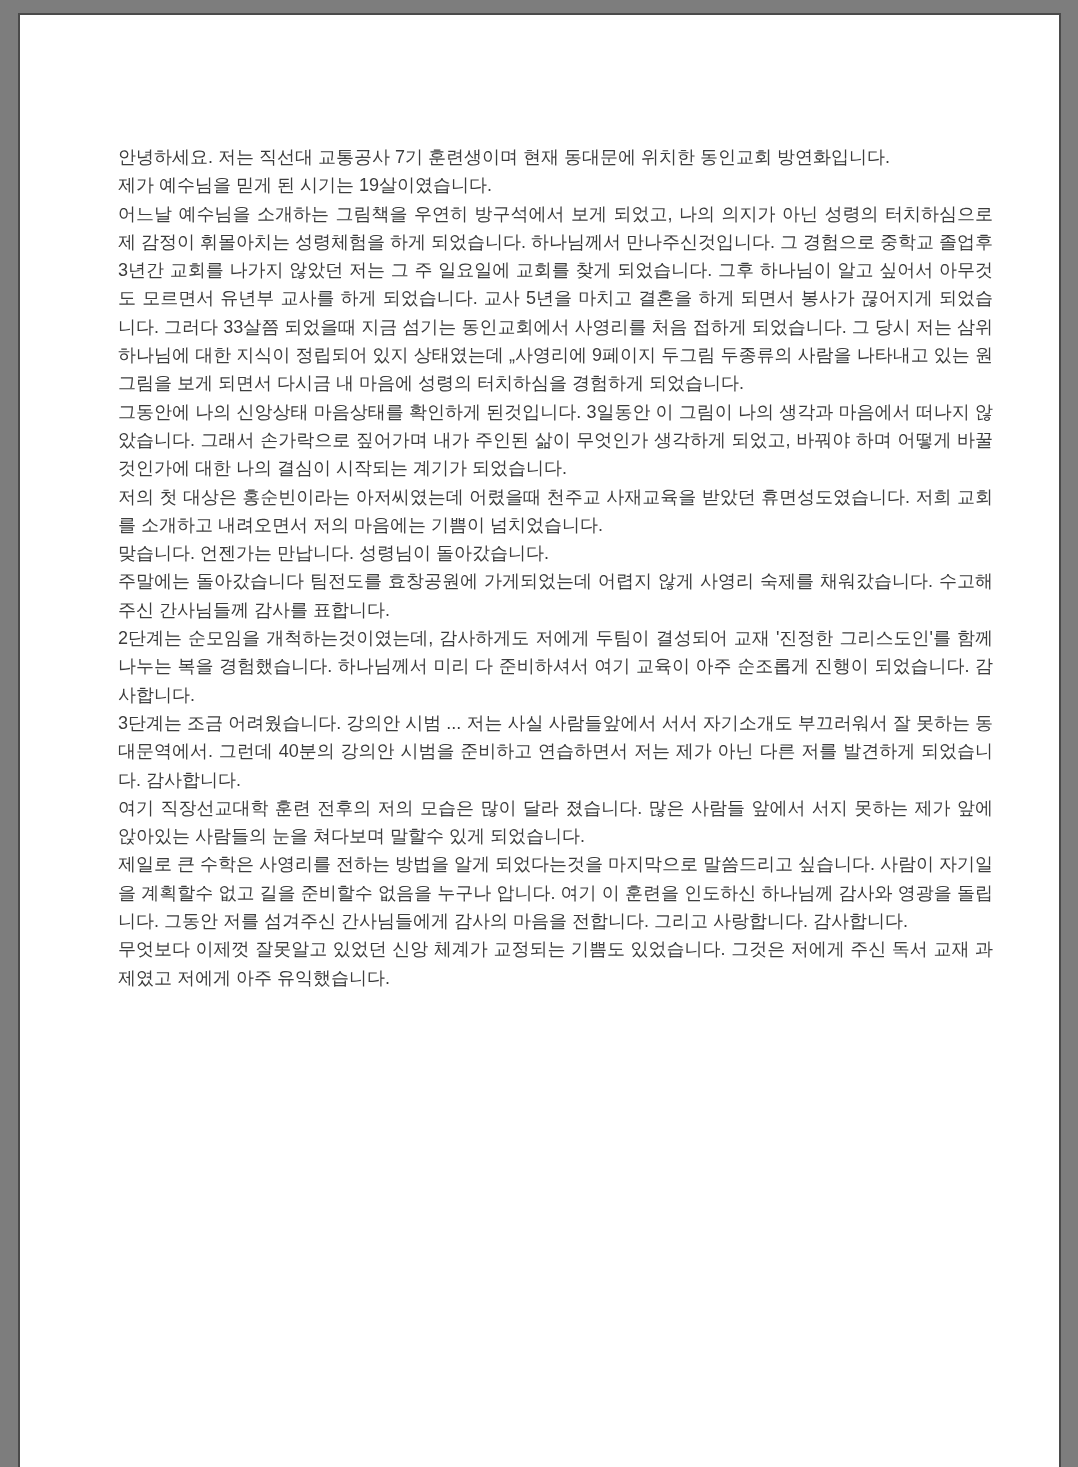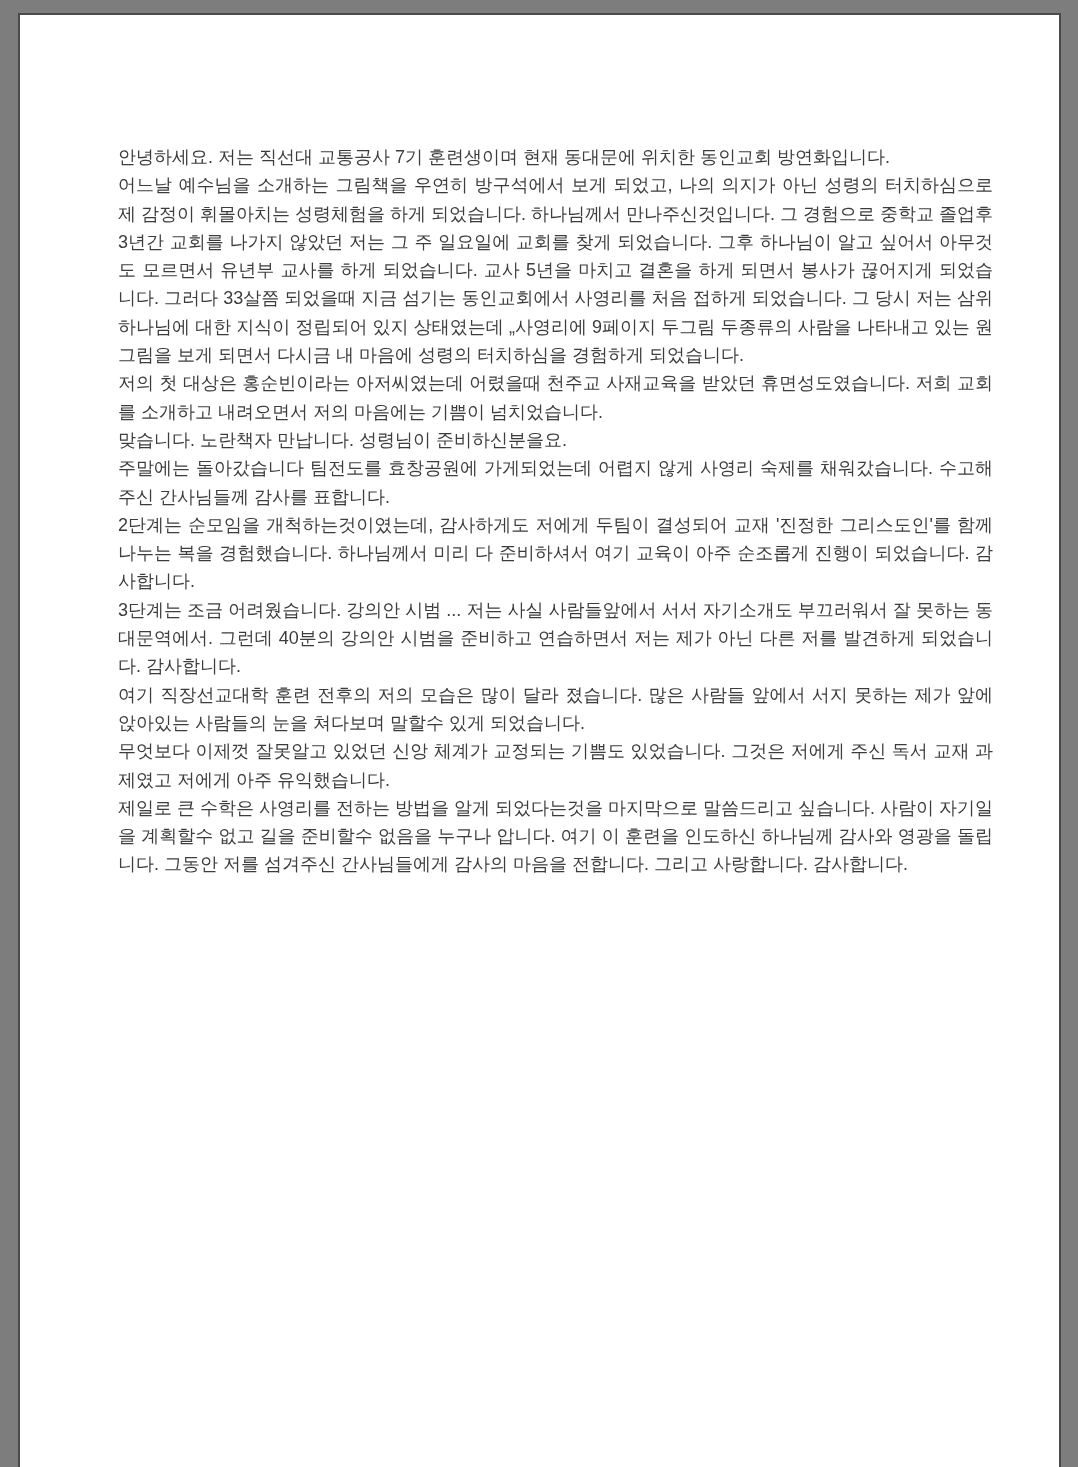--- a/index.html
+++ b/index.html
@@ -39,24 +39,26 @@
     text-align: justify;
   }
 </style>
 </head>
 <body>
 
 <div class="viewport">
   <div class="page">
     <div class="page-content">
         <p>안녕하세요. 저는 직선대 교통공사 7기 훈련생이며 현재 동대문에 위치한 동인교회 방연화입니다.</p>
+        <p>제가 예수님을 믿게 된 시기는 19살이였습니다.</p>
         <p>어느날 예수님을 소개하는 그림책을 우연히 방구석에서 보게 되었고, 나의 의지가 아닌 성령의 터치하심으로  제 감정이 휘몰아치는 성령체험을 하게 되었습니다. 하나님께서 만나주신것입니다. 그 경험으로 중학교 졸업후 3년간 교회를 나가지 않았던 저는 그 주 일요일에 교회를 찾게 되었습니다. 그후 하나님이 알고 싶어서 아무것도 모르면서 유년부 교사를 하게 되었습니다.  교사 5년을 마치고 결혼을 하게 되면서 봉사가 끊어지게 되었습니다. 그러다 33살쯤 되었을때 지금 섬기는 동인교회에서 사영리를 처음 접하게 되었습니다. 그 당시 저는 삼위하나님에 대한 지식이 정립되어 있지 상태였는데 „사영리에 9페이지 두그림 두종류의 사람을 나타내고 있는 원그림을 보게 되면서 다시금 내 마음에 성령의 터치하심을 경험하게 되었습니다.</p>
+        <p>그동안에 나의 신앙상태 마음상태를 확인하게 된것입니다. 3일동안 이 그림이 나의 생각과 마음에서 떠나지 않았습니다. 그래서 손가락으로 짚어가며 내가 주인된 삶이 무엇인가 생각하게 되었고, 바꿔야 하며 어떻게 바꿀것인가에 대한 나의 결심이 시작되는 계기가 되었습니다.</p>
         <p>저의 첫 대상은 홍순빈이라는 아저씨였는데 어렸을때 천주교 사재교육을 받았던 휴면성도였습니다. 저희 교회를 소개하고 내려오면서 저의 마음에는 기쁨이 넘치었습니다.</p>
-        <p>맞습니다. 노란책자 만납니다. 성령님이 준비하신분을요.</p>
+        <p>맞습니다. 언젠가는 만납니다. 성령님이 돌아갔습니다.</p>
         <p>주말에는 돌아갔습니다 팀전도를 효창공원에 가게되었는데 어렵지 않게 사영리 숙제를 채워갔습니다. 수고해 주신 간사님들께 감사를 표합니다.</p>
         <p>2단계는 순모임을 개척하는것이였는데, 감사하게도 저에게 두팀이 결성되어 교재 '진정한 그리스도인'를 함께 나누는 복을 경험했습니다. 하나님께서 미리 다 준비하셔서 여기 교육이 아주 순조롭게 진행이 되었습니다. 감사합니다.</p>
         <p>3단계는 조금 어려웠습니다. 강의안 시범 ... 저는 사실 사람들앞에서 서서 자기소개도 부끄러워서 잘 못하는 동대문역에서. 그런데 40분의 강의안 시범을 준비하고 연습하면서 저는 제가 아닌 다른 저를 발견하게 되었습니다. 감사합니다.</p>
         <p>여기 직장선교대학 훈련 전후의 저의 모습은 많이 달라 졌습니다. 많은 사람들 앞에서 서지 못하는 제가 앞에 앉아있는 사람들의 눈을 쳐다보며 말할수 있게 되었습니다.</p>
+        <p>제일로 큰 수학은 사영리를 전하는 방법을 알게 되었다는것을 마지막으로 말씀드리고 싶습니다. 사람이 자기일을 계획할수 없고 길을 준비할수 없음을 누구나 압니다. 여기 이 훈련을 인도하신 하나님께 감사와 영광을 돌립니다. 그동안 저를 섬겨주신 간사님들에게 감사의 마음을 전합니다. 그리고 사랑합니다. 감사합니다.</p>
         <p>무엇보다 이제껏 잘못알고 있었던 신앙 체계가 교정되는 기쁨도 있었습니다. 그것은 저에게 주신 독서 교재 과제였고 저에게 아주 유익했습니다.</p>
-        <p>제일로 큰 수학은 사영리를 전하는 방법을 알게 되었다는것을 마지막으로 말씀드리고 싶습니다. 사람이 자기일을 계획할수 없고 길을 준비할수 없음을 누구나 압니다. 여기 이 훈련을 인도하신 하나님께 감사와 영광을 돌립니다. 그동안 저를 섬겨주신 간사님들에게 감사의 마음을 전합니다. 그리고 사랑합니다. 감사합니다.</p>
       </div>
   </div>
 </div>
 
 </body></html>

